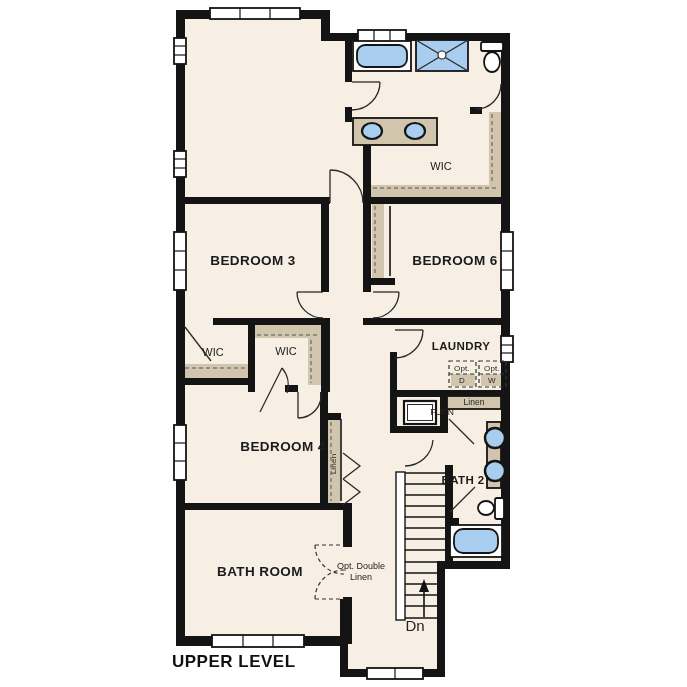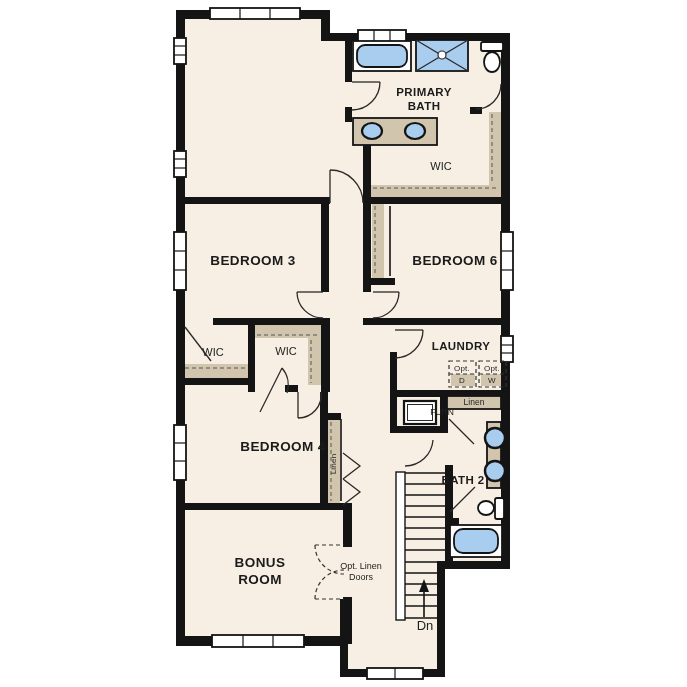--- a/index.html
+++ b/index.html
@@ -238,35 +238,35 @@
     <line class="tread" x1="405" y1="595" x2="445" y2="595"></line>
     <line class="tread" x1="405" y1="606" x2="445" y2="606"></line>
     <line class="tread" x1="405" y1="618" x2="445" y2="618"></line>
   </g>
   <g>
     <line class="ln" x1="424" y1="617" x2="424" y2="591"></line>
     <polygon fill="#141414" points="424,579 419,592 429,592"></polygon>
   </g>
 </svg>
 
-<div class="lbl b med" style="left:424px;top:99px;width:82px;">PRIMARY BATH</div>
 <div class="lbl sm" style="left:441px;top:167px;white-space:nowrap;">WIC</div>
 <div class="lbl b room" style="left:253px;top:261px;white-space:nowrap;text-align:center;">BEDROOM 3</div>
 <div class="lbl b room" style="left:455px;top:261px;white-space:nowrap;">BEDROOM 6</div>
 <div class="lbl b med" style="left:461px;top:346px;white-space:nowrap;text-align:right;">LAUNDRY</div>
 <div class="lbl sm" style="left:213px;top:353px;white-space:nowrap;">WIC</div>
 <div class="lbl sm" style="left:286px;top:352px;white-space:nowrap;">WIC</div>
 <div class="lbl b room" style="left:252px;top:447px;white-space:nowrap;margin-left:31px;">BEDROOM 4</div>
 <div class="lbl b med" style="left:463px;top:480px;width:46px;">BATH 2</div>
-<div class="lbl b room" style="left:260px;top:572px;width:92px;">BONUS ROOM</div>
+<div class="lbl b room" style="left:260px;top:572px;width:92px;">BATH ROOM</div>
 
 <div class="lbl xs" style="left:462px;top:369px;">Opt.</div>
 <div class="lbl xs" style="left:462px;top:381px;">D</div>
 <div class="lbl xs" style="left:492px;top:369px;">Opt.</div>
 <div class="lbl xs" style="left:492px;top:381px;">W</div>
 <div class="lbl xs2" style="left:474px;top:402px;white-space:nowrap;">Linen</div>
 <div class="lbl xs2" style="left:420px;top:412px;white-space:nowrap;margin-left:22px;">FURN</div>
 <div class="lbl xs vert" style="left:334px;top:464px;white-space:nowrap;">Linen</div>
-<div class="lbl" style="left:361px;top:572px;width:52px;font-size:9px;color:#222;">Opt. Linen Doors</div>
-<div class="lbl" style="left:425px;top:626px;font-size:13px;color:#222;white-space:nowrap;">Dn</div>
-
+<div class="lbl" style="left:361px;top:572px;width:52px;font-size:9px;color:#222;">Opt. Double Linen</div>
+<div class="lbl" style="left:415px;top:626px;font-size:15px;color:#222;white-space:nowrap;">Dn</div>
+
+<div class="title">UPPER LEVEL</div>
 
 </div>
 
 </body></html>

